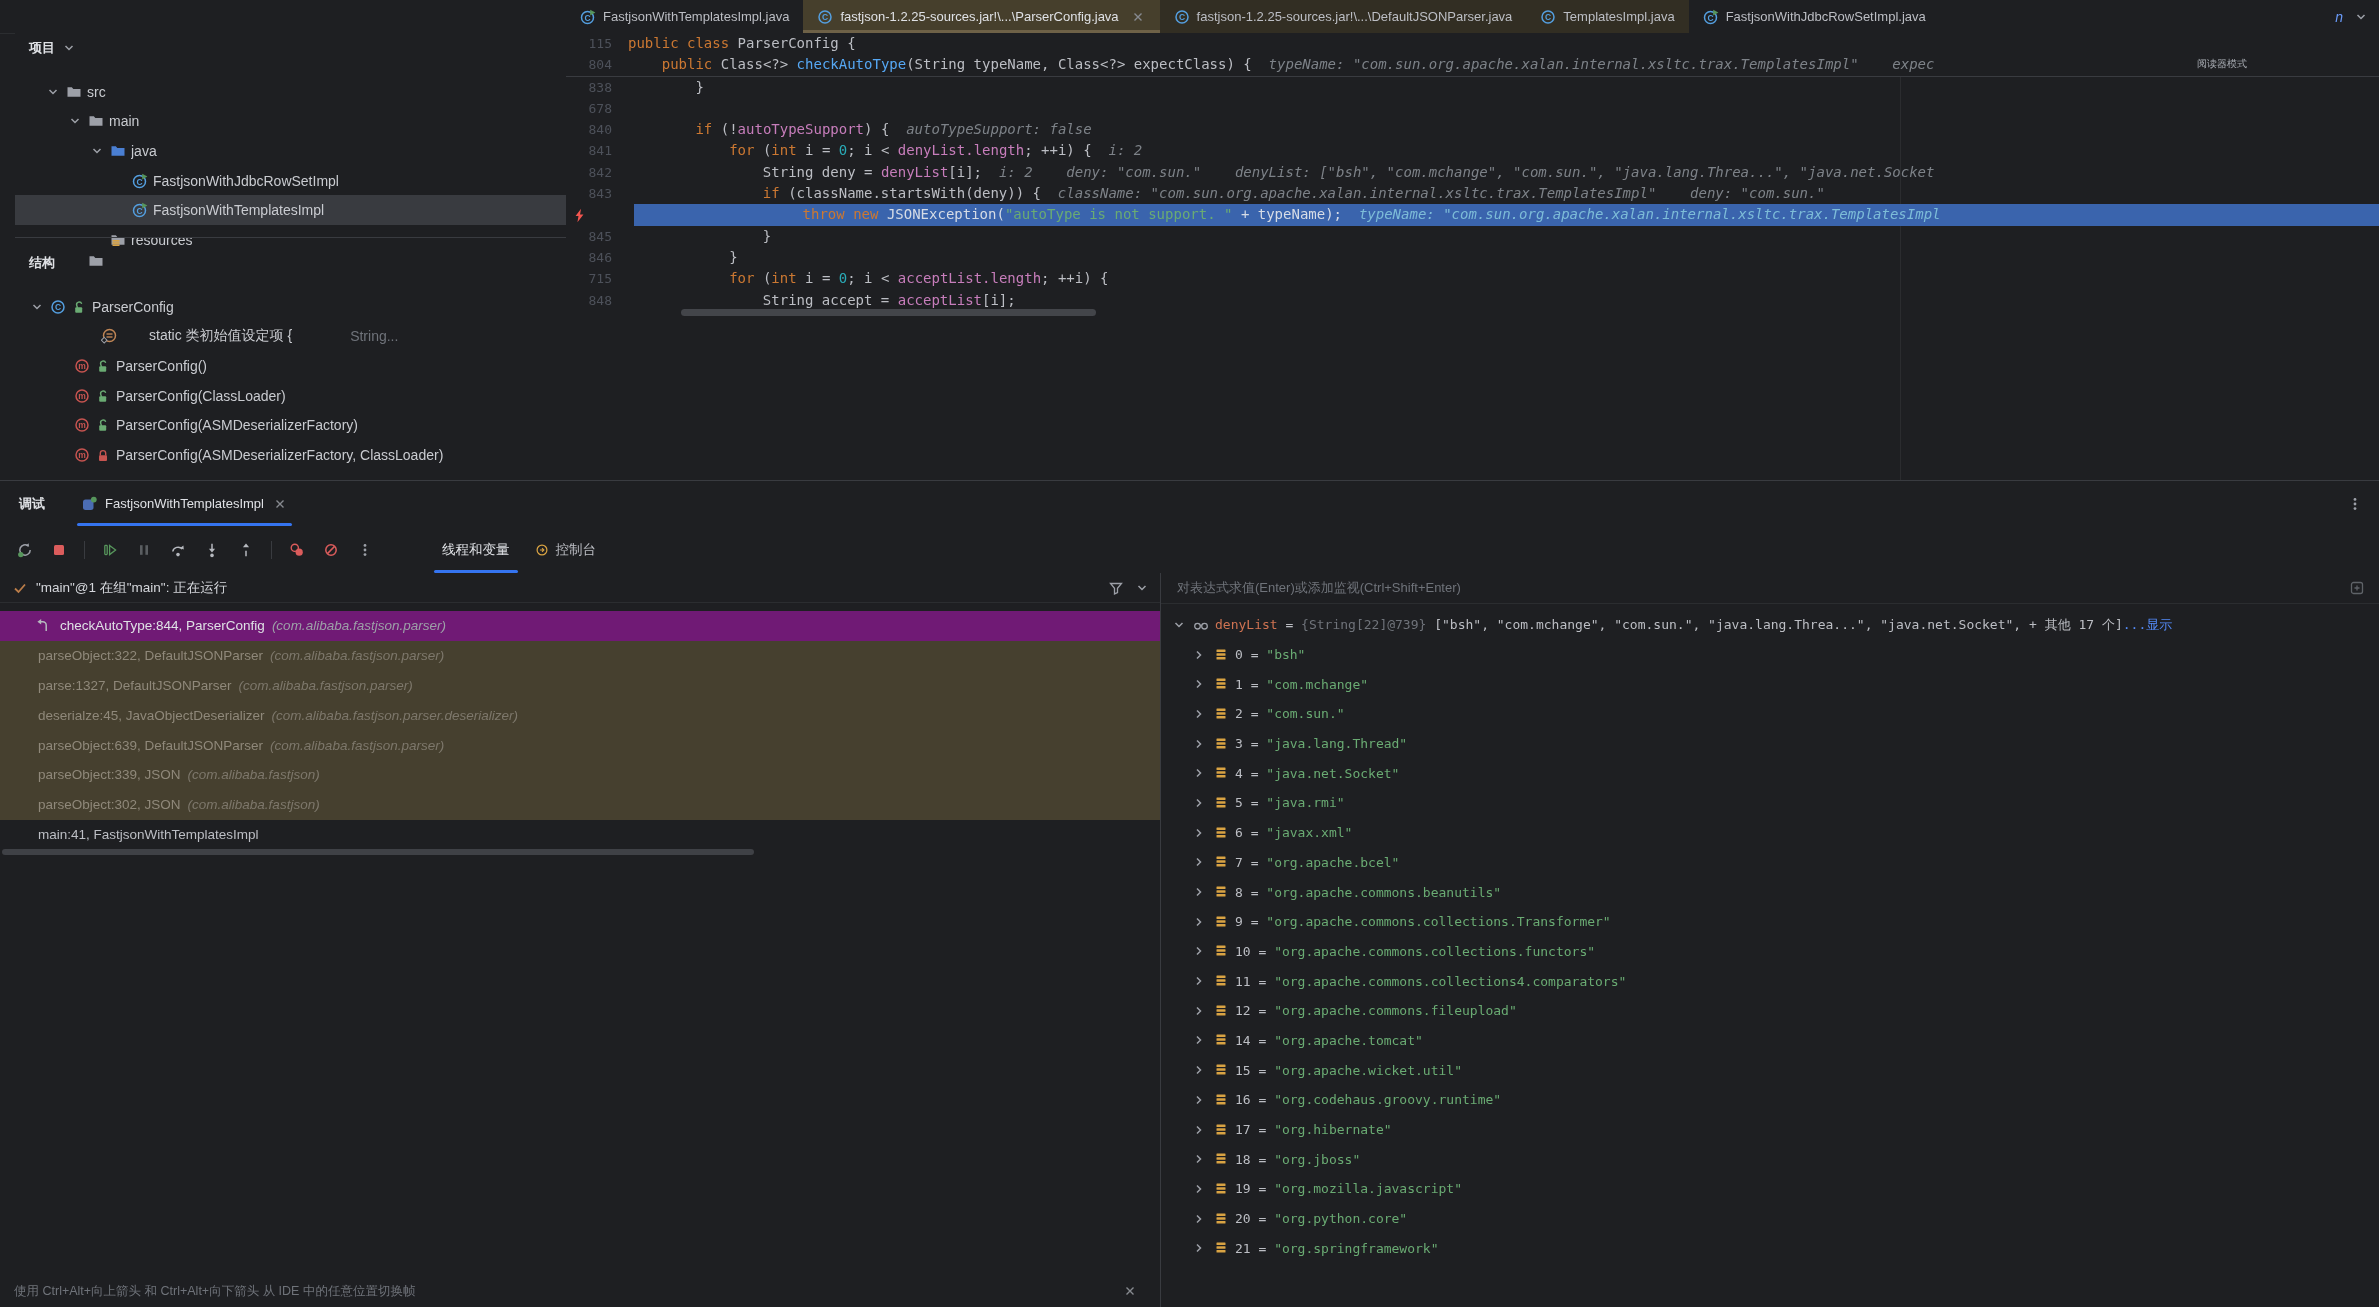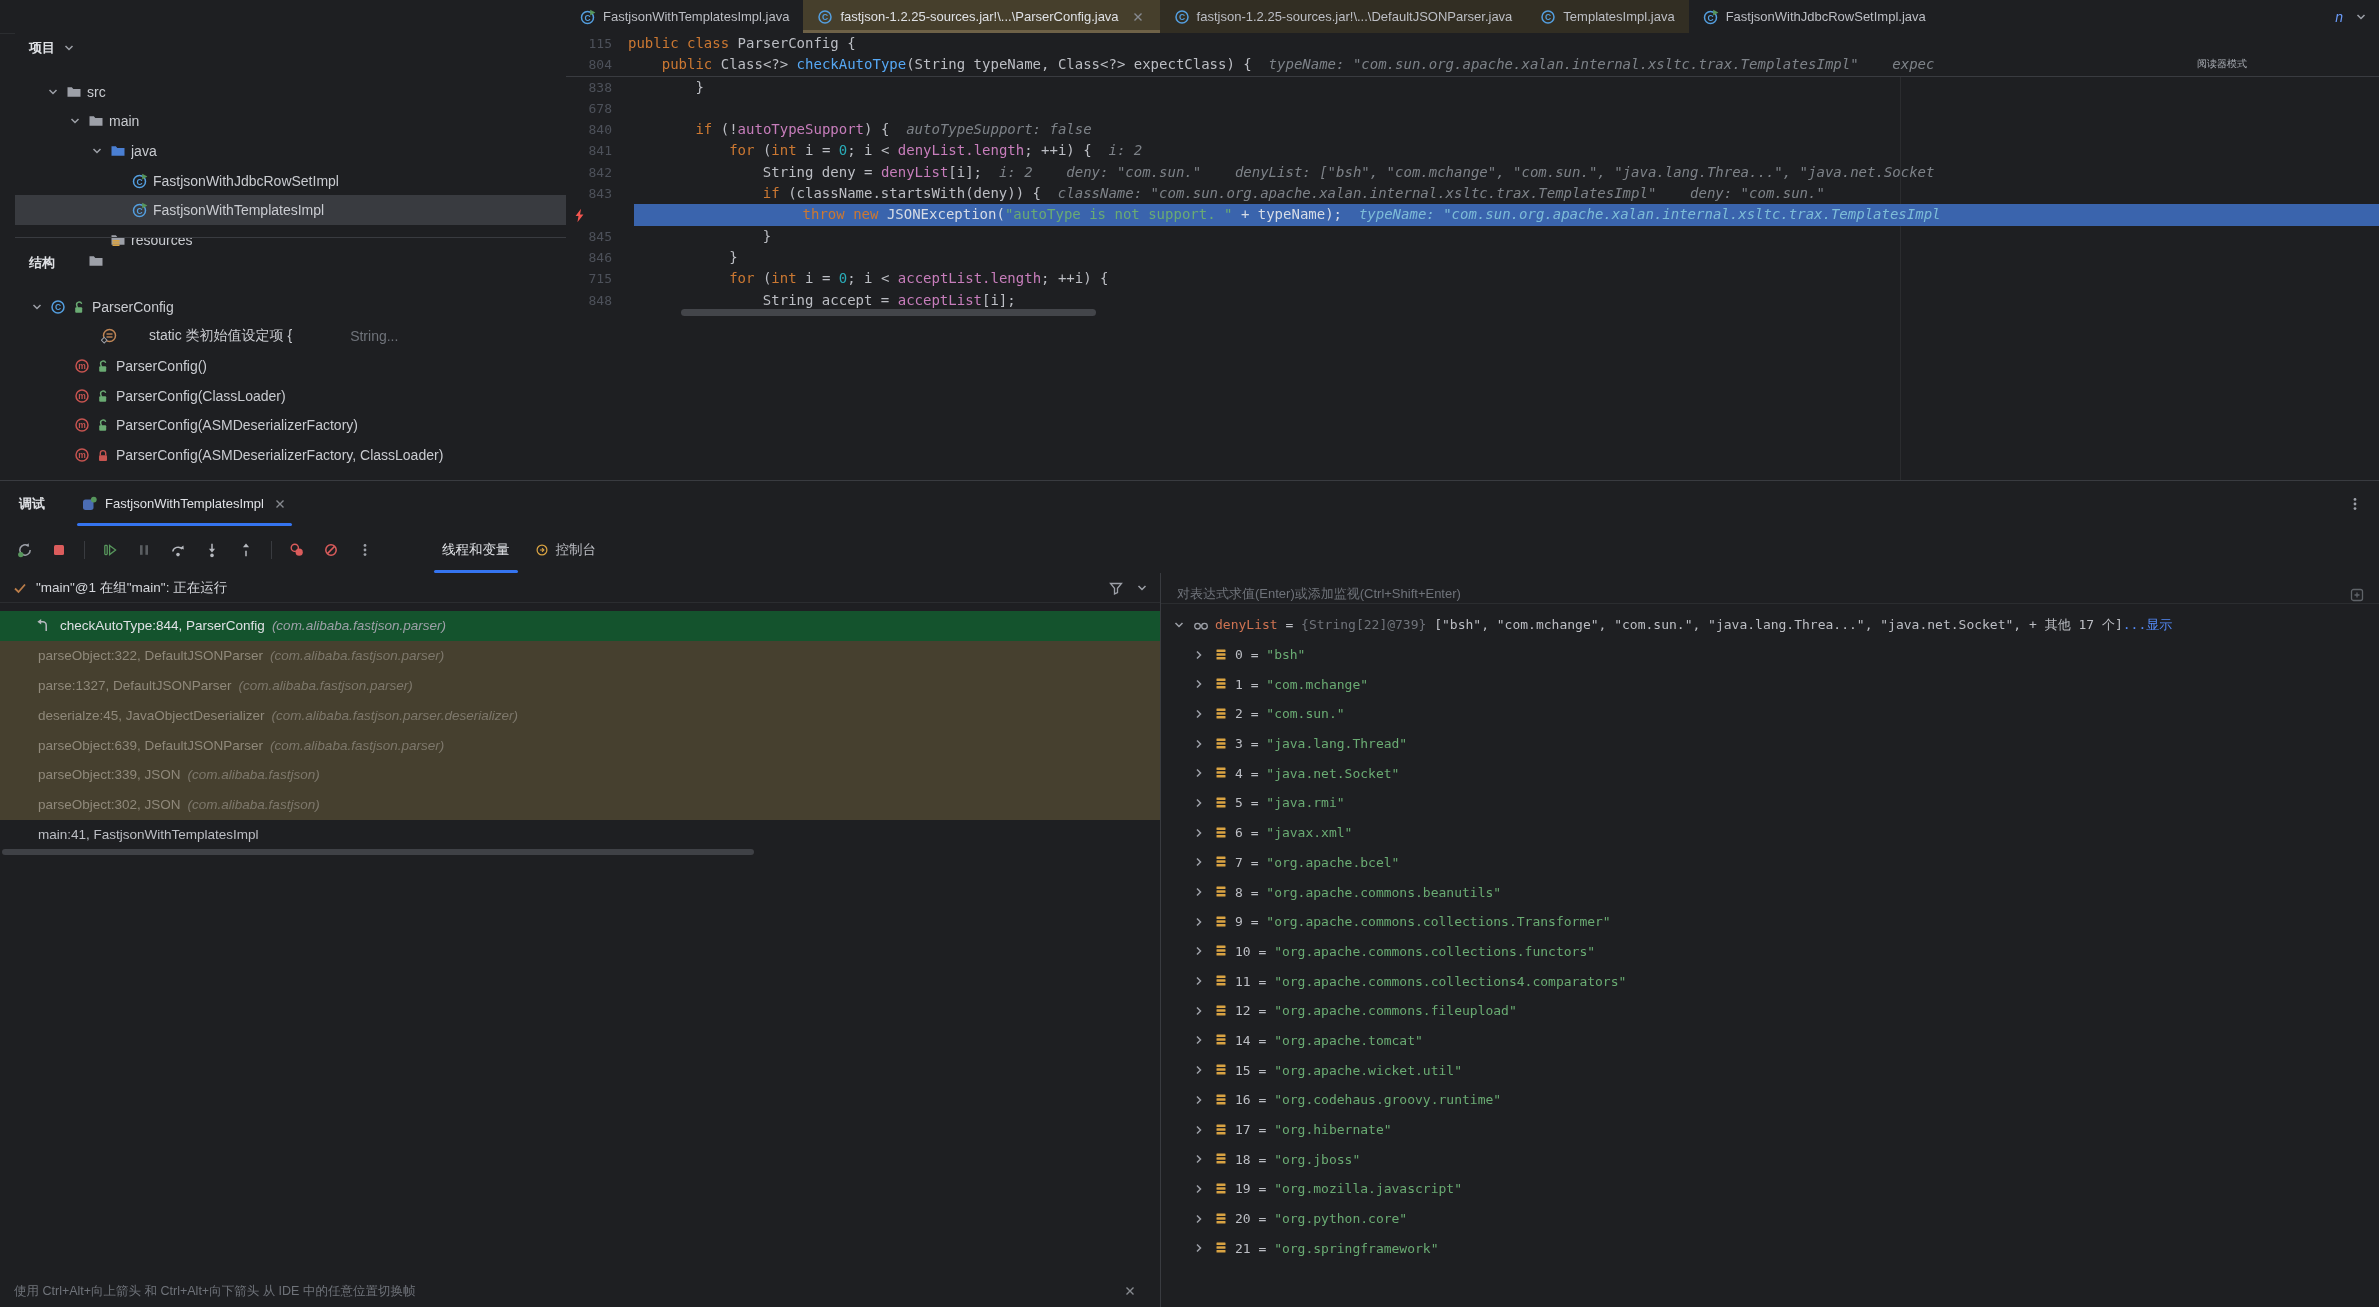--- a/index.html
+++ b/index.html
@@ -64,33 +64,33 @@
   .vtab.active::after{content:"";position:absolute;left:4px;right:4px;bottom:0;height:3px;border-radius:2px;background:#3574f0;}
 
   #thread-row{position:absolute;left:0;top:92px;width:1160px;height:30px;display:flex;align-items:center;gap:8px;
               padding:0 12px;box-sizing:border-box;border-bottom:1px solid #2b2d30;color:#d5d7dc;font-size:13.5px;}
   #thread-row .right{position:absolute;right:10px;display:flex;align-items:center;gap:10px;}
 
   #frames{position:absolute;left:0;top:122px;width:1160px;bottom:0;overflow:hidden;padding-top:8px;}
   .frow{height:29.8px;display:flex;align-items:center;white-space:nowrap;font-size:13.5px;padding-left:12px;color:#bcbec4;}
   .frow .ficon{width:26px;flex:none;display:flex;align-items:center;}
   .frow.library{background:#46402f;color:#8f887a;}
-  .frow.selected{background:#14532d;color:#dfe1e5;padding-left:34px;}
+  .frow.selected{background:#701a75;color:#dfe1e5;padding-left:34px;}
   .frow .pkg{font-style:italic;margin-left:7px;}
   .frow.selected .pkg{color:#9da0a8;}
   .frow.library .pkg{color:#7d776b;}
   #frames-hscroll{position:absolute;left:2px;top:368px;width:752px;height:6px;border-radius:3px;background:#3f4146;}
   #notification{position:absolute;left:0;bottom:0;width:1160px;height:34px;display:flex;align-items:center;
                 padding:0 14px;box-sizing:border-box;color:#6f737a;font-size:12.5px;}
   #notification .close{position:absolute;right:22px;}
 
   #vsep{position:absolute;left:1160px;top:92px;bottom:0;width:1px;background:#393b40;}
 
   #watches{position:absolute;left:1161px;top:92px;right:0;bottom:0;overflow:hidden;}
-  #eval-row{height:30px;display:flex;align-items:flex-end;padding:0 16px;border-bottom:1px solid #2b2d30;color:#6f737a;position:relative;}
+  #eval-row{height:30px;display:flex;align-items:center;padding:0 16px;border-bottom:1px solid #2b2d30;color:#6f737a;position:relative;}
   #eval-row .right-ic{position:absolute;right:14px;}
   #watch-list{padding-top:6px;font-family:"DejaVu Sans Mono","Liberation Mono",monospace;font-size:13px;}
   .wrow{height:29.7px;display:flex;align-items:center;gap:6px;padding-left:10px;white-space:nowrap;}
   .wrow .idx{color:#bcbec4;}
   .wrow .val{color:#6aab73;}
   .wrow.child{padding-left:30px;}
   #watch-root .wname{color:#cf7352;}
   #watch-root .wtype{color:#6f737a;}
   #watch-root .wpreview{color:#bcbec4;}
   #watch-root .wlink{color:#548af7;}

